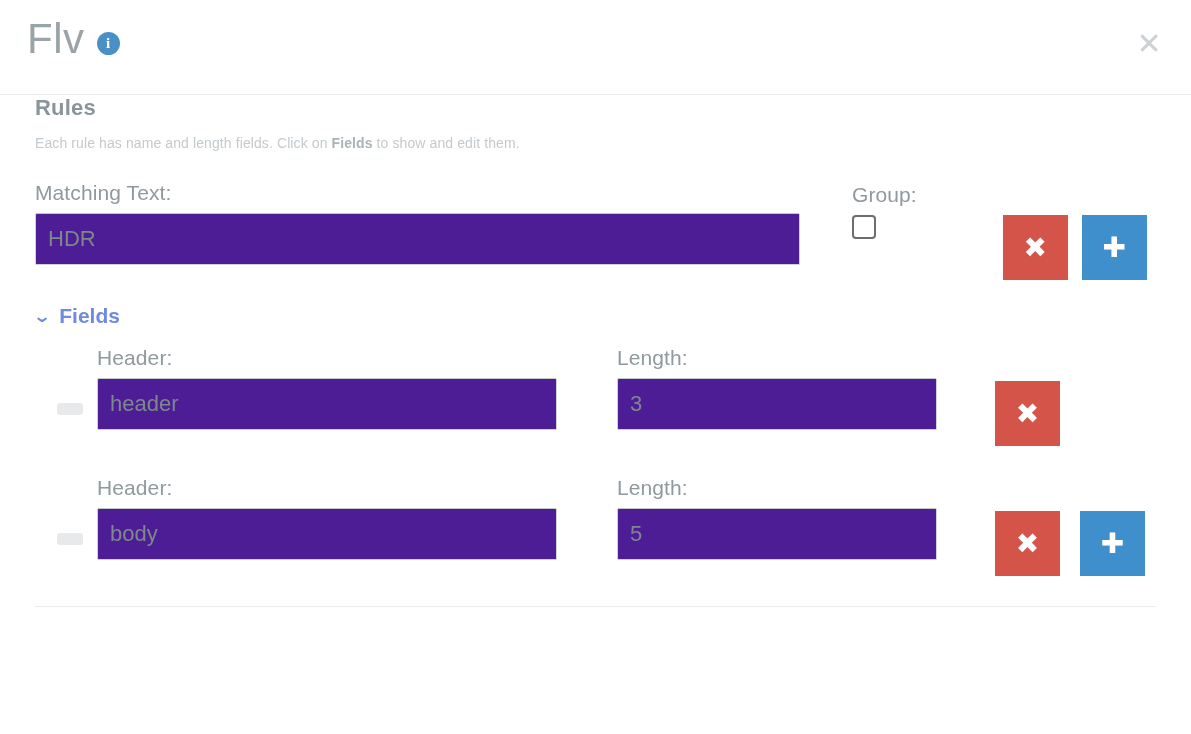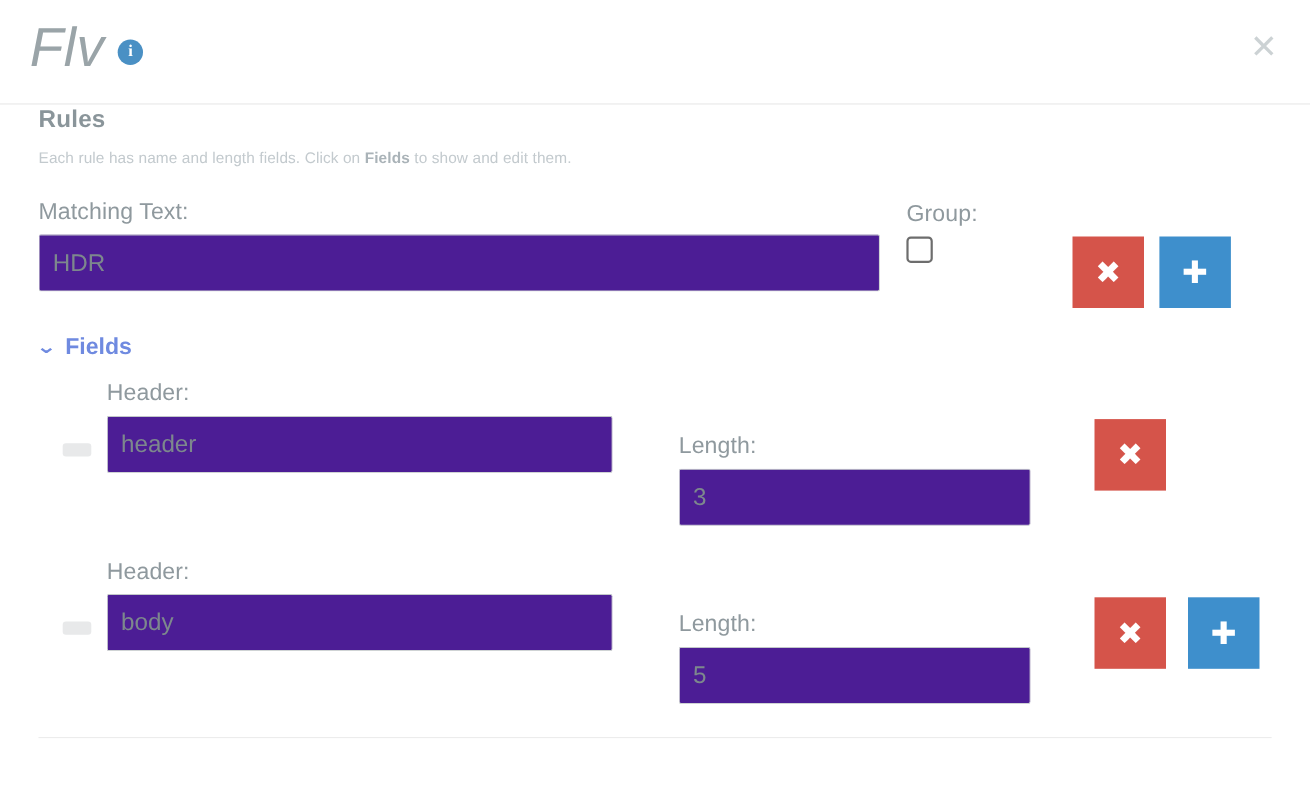--- a/index.html
+++ b/index.html
@@ -20,27 +20,26 @@
   }
   .dialog-title-wrap {
     position: absolute;
     left: 27px;
     top: 18px;
     display: flex;
     align-items: center;
     gap: 12px;
   }
   .dialog-title {
-    font-size: 50px;
+    font-size: 42px;
     font-weight: 300;
     color: #9aa4a8;
     letter-spacing: 0.5px;
     line-height: 1;
     font-family: "Liberation Sans", sans-serif;
-    font-style: italic;
   }
   .info-icon {
     width: 23px;
     height: 23px;
     border-radius: 50%;
     background: #4a90c4;
     color: #ffffff;
     display: flex;
     align-items: center;
     justify-content: center;
@@ -116,20 +115,21 @@
     border-top-color: #c2c7c9;
     border-radius: 2px;
     font-family: "Liberation Sans", sans-serif;
     outline: none;
   }
 
   .matching-col { width: 765px; flex: 0 0 765px; }
 
   .group-col {
     flex: 0 0 auto;
+    margin-left: 28px;
     padding-top: 2px;
   }
   .group-label {
     font-size: 21px;
     color: #8f999e;
     margin-bottom: 8px;
     display: block;
   }
   .checkbox {
     width: 24px;
@@ -199,21 +199,21 @@
     height: 12px;
     border-radius: 3px;
     background: #e8e9ea;
     margin-top: 57px;
     margin-right: 14px;
     margin-left: 22px;
     flex: 0 0 auto;
     cursor: pointer;
   }
   .field-col-header { width: 460px; flex: 0 0 460px; }
-  .field-col-length { width: 320px; flex: 0 0 320px; margin-left: 60px; margin-top: 48px; }
+  .field-col-length { width: 320px; flex: 0 0 320px; margin-left: 60px; }
   .field-actions {
     margin-left: 58px;
     display: flex;
     gap: 20px;
     padding-top: 35px;
   }
 
   .bottom-divider {
     margin: 28px 35px 0 35px;
     height: 1px;

